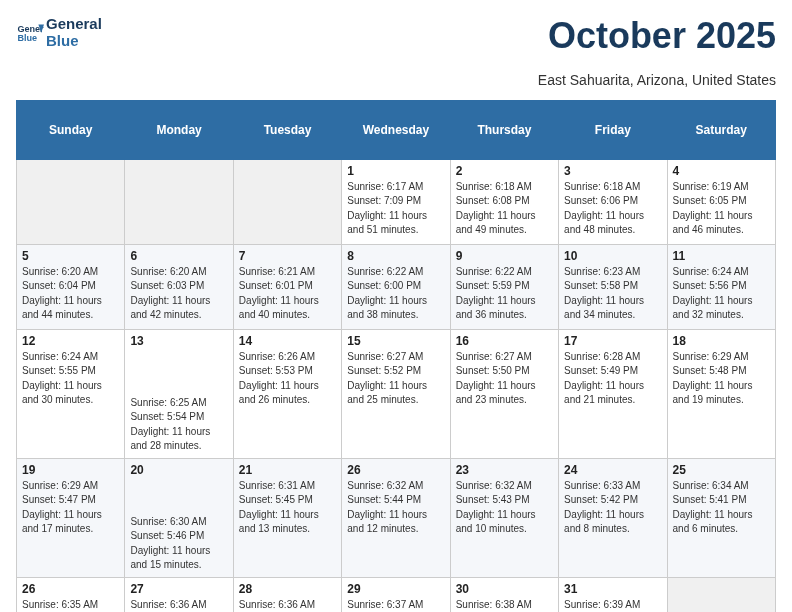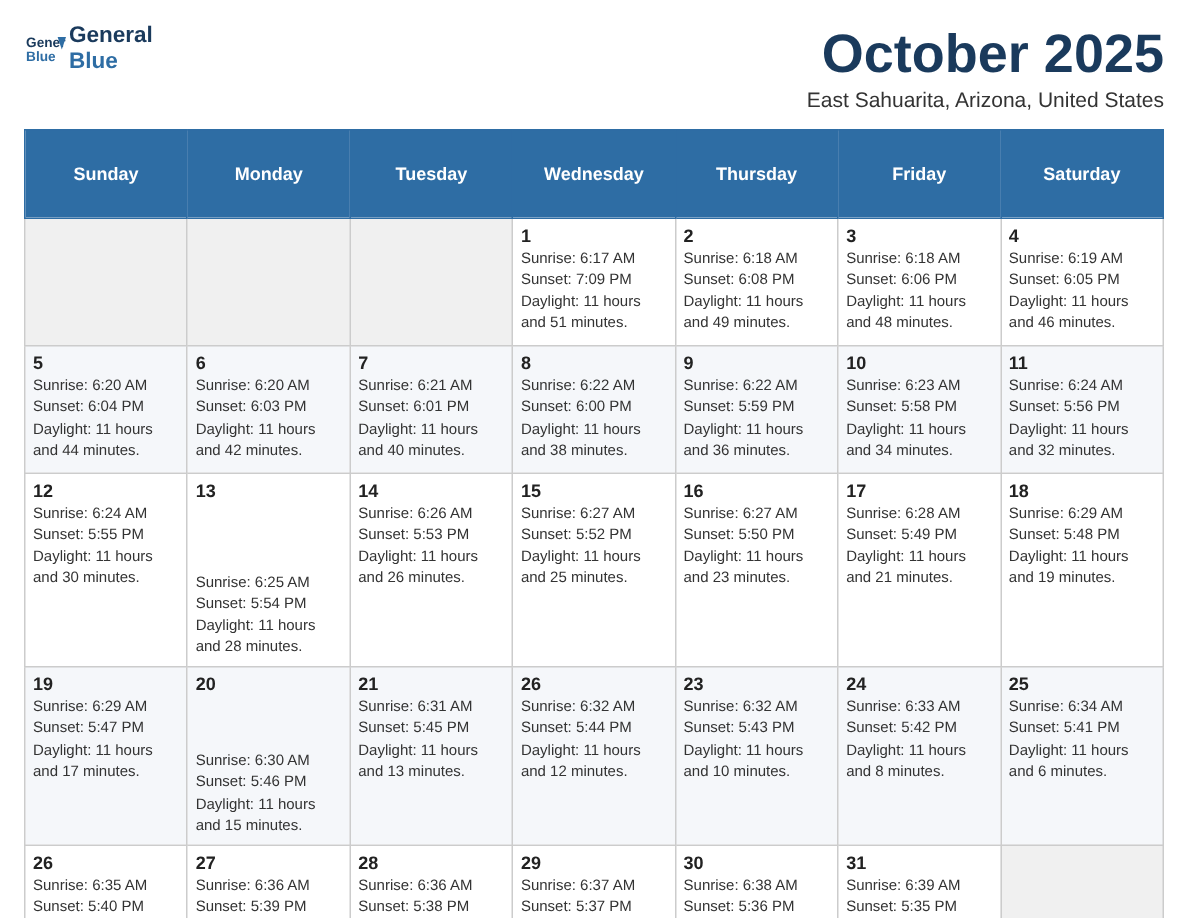--- a/index.html
+++ b/index.html
@@ -30,21 +30,21 @@
     }
     .month-title {
       font-size: 36px;
       font-weight: bold;
       color: #1a3a5c;
       line-height: 1.1;
     }
     .location {
       font-size: 14px;
       color: #333;
-      margin-top: 2px;
+      margin-top: 16px;
     }
     table {
       width: 100%;
       border-collapse: collapse;
       font-size: 10.5px;
     }
     thead th {
       background-color: #2e6da4;
       color: #fff;
       text-align: center;

